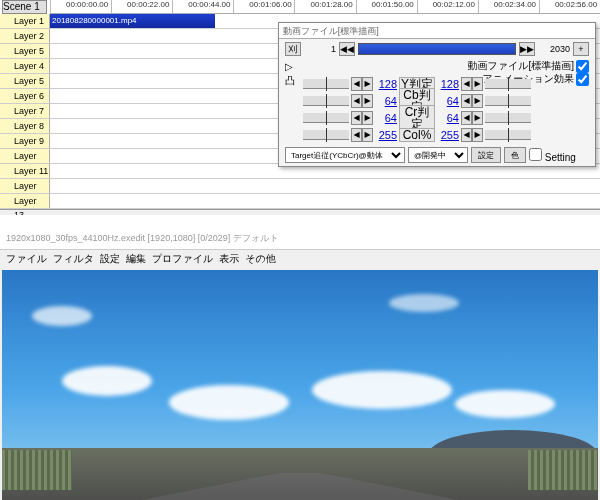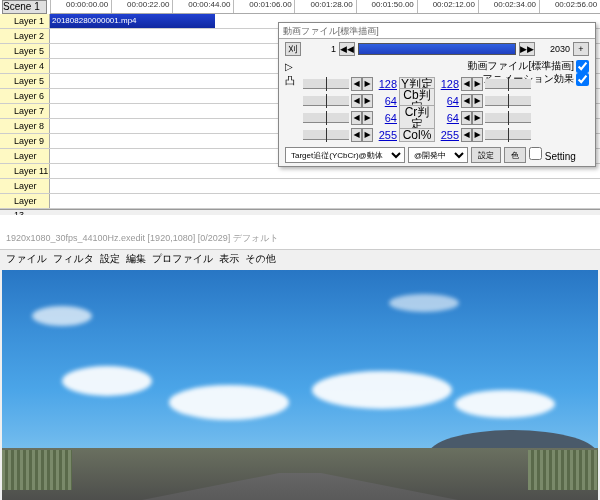--- a/index.html
+++ b/index.html
@@ -25,21 +25,21 @@
 .panel-side{position:absolute;left:6px;top:36px;font-size:10px;color:#000}
 .panel-side div{margin:2px 0}
 .params{position:absolute;left:24px;top:52px;right:6px}
 .prow{display:flex;align-items:center;gap:2px;margin:1px 0;height:16px}
 .slider{flex:0 0 46px;height:10px;background:#ddd;border-bottom:1px solid #888;position:relative}
 .slider::after{content:"";position:absolute;left:50%;top:-2px;width:1px;height:14px;background:#333}
 .arr-pair{display:flex}
 .arr{width:11px;height:14px;background:#e0e0e0;border:1px solid #888;font-size:8px;line-height:12px;text-align:center}
 .pval{width:22px;text-align:right;color:#00c;text-decoration:underline;font-size:11px}
 .plabel{width:36px;background:#e8e8e8;border:1px solid #aaa;text-align:center;font-size:12px;line-height:12px}
-.panel-bottom{position:absolute;bottom:3px;left:6px;right:6px;display:flex;gap:3px;align-items:flex-start}
+.panel-bottom{position:absolute;bottom:3px;left:6px;right:6px;display:flex;gap:3px;align-items:flex-end}
 .sel{flex:0 0 120px;height:16px;background:#fff;border:1px solid #888;font-size:8px;padding:1px}
 .btn-s{height:16px;padding:0 6px;background:#e0e0e0;border:1px solid #888;font-size:8px}
 .preview-win{position:absolute;left:0;top:215px;right:0;bottom:0;background:#f0f0f0}
 .pw-title{height:20px;background:#fff;padding:17px 6px;color:#999;font-size:9px;border-bottom:1px solid #ccc}
 .pw-menu{height:18px;background:#f0f0f0;padding:2px 6px;display:flex;gap:6px;color:#000;font-size:10px}
 .pw-view{background:#000;margin:2px;height:240px;position:relative;overflow:hidden}
 .sky{position:absolute;inset:0;background:linear-gradient(#2876c4 0%,#3a8fd8 25%,#4ba5e8 50%,#6cb8ed 70%,#8ecaf0 85%)}
 .cloud{position:absolute;background:#fff;border-radius:50%;filter:blur(2px);opacity:.92}
 .road{position:absolute;left:0;right:0;bottom:0;height:62px;background:linear-gradient(#6a7060,#484848)}
 .road::before{content:"";position:absolute;left:15%;right:15%;top:25px;bottom:0;background:linear-gradient(#666 0%,#555 100%);clip-path:polygon(45% 0,55% 0,100% 100%,0 100%)}

